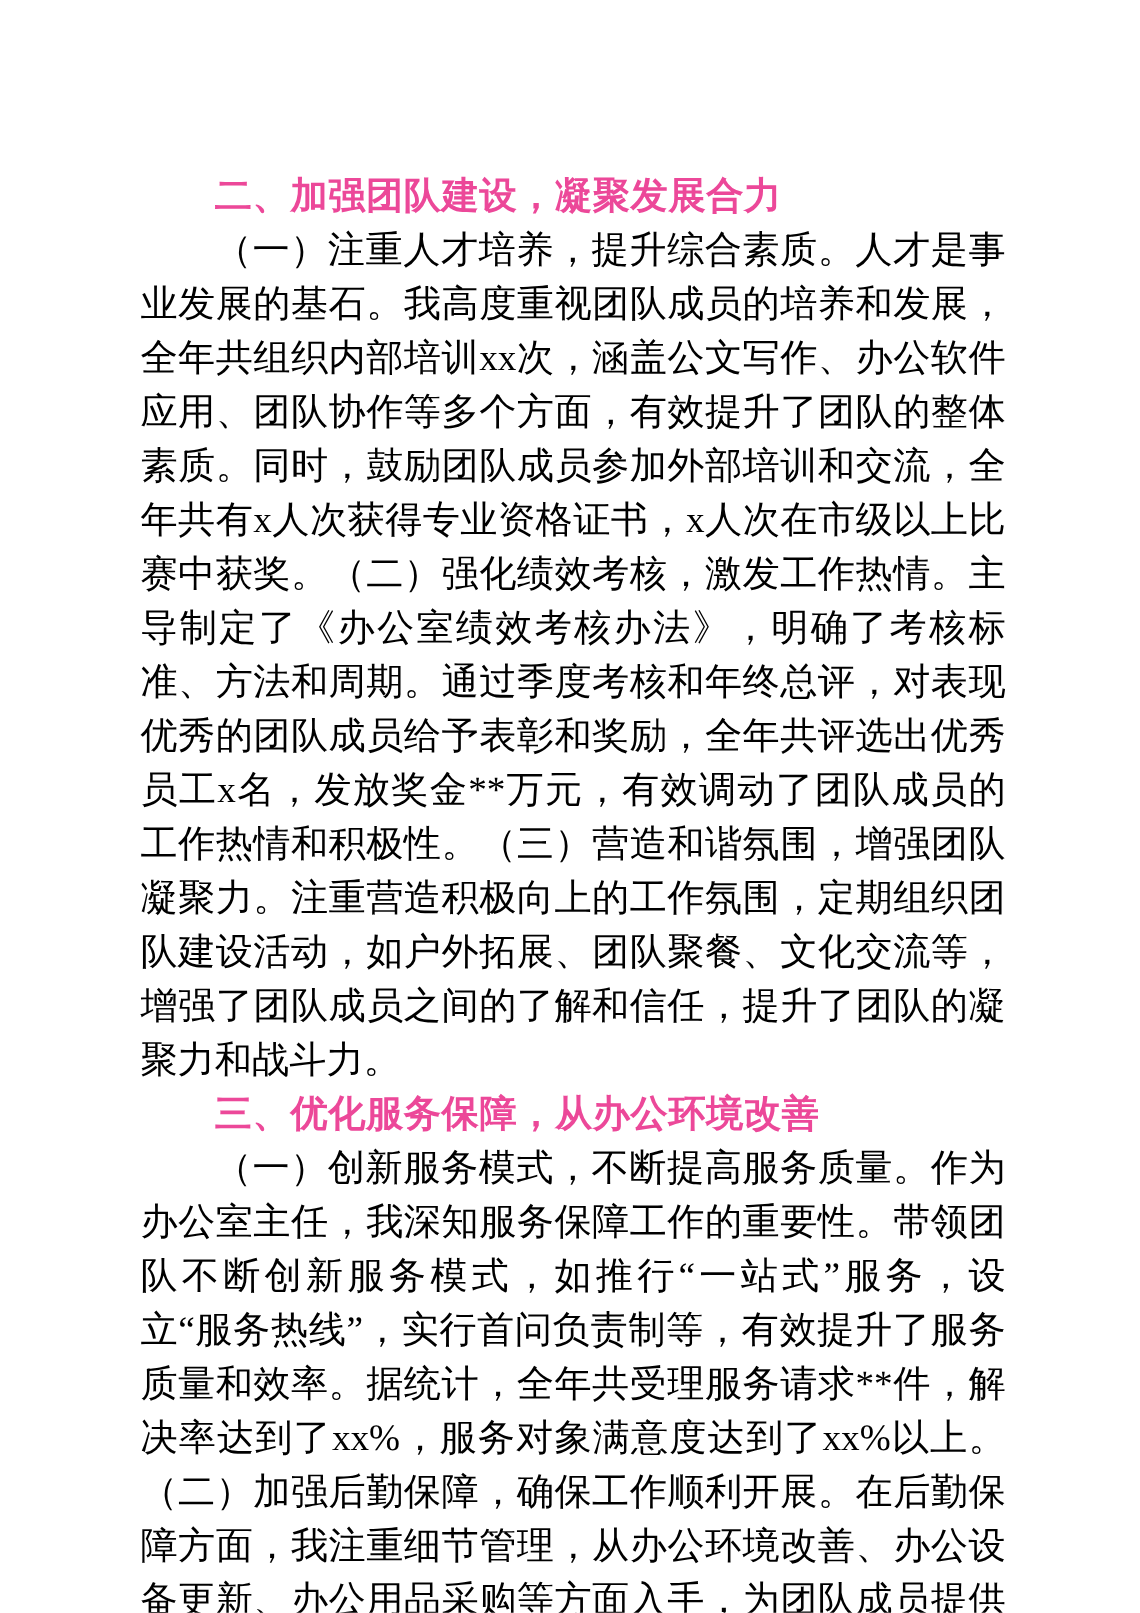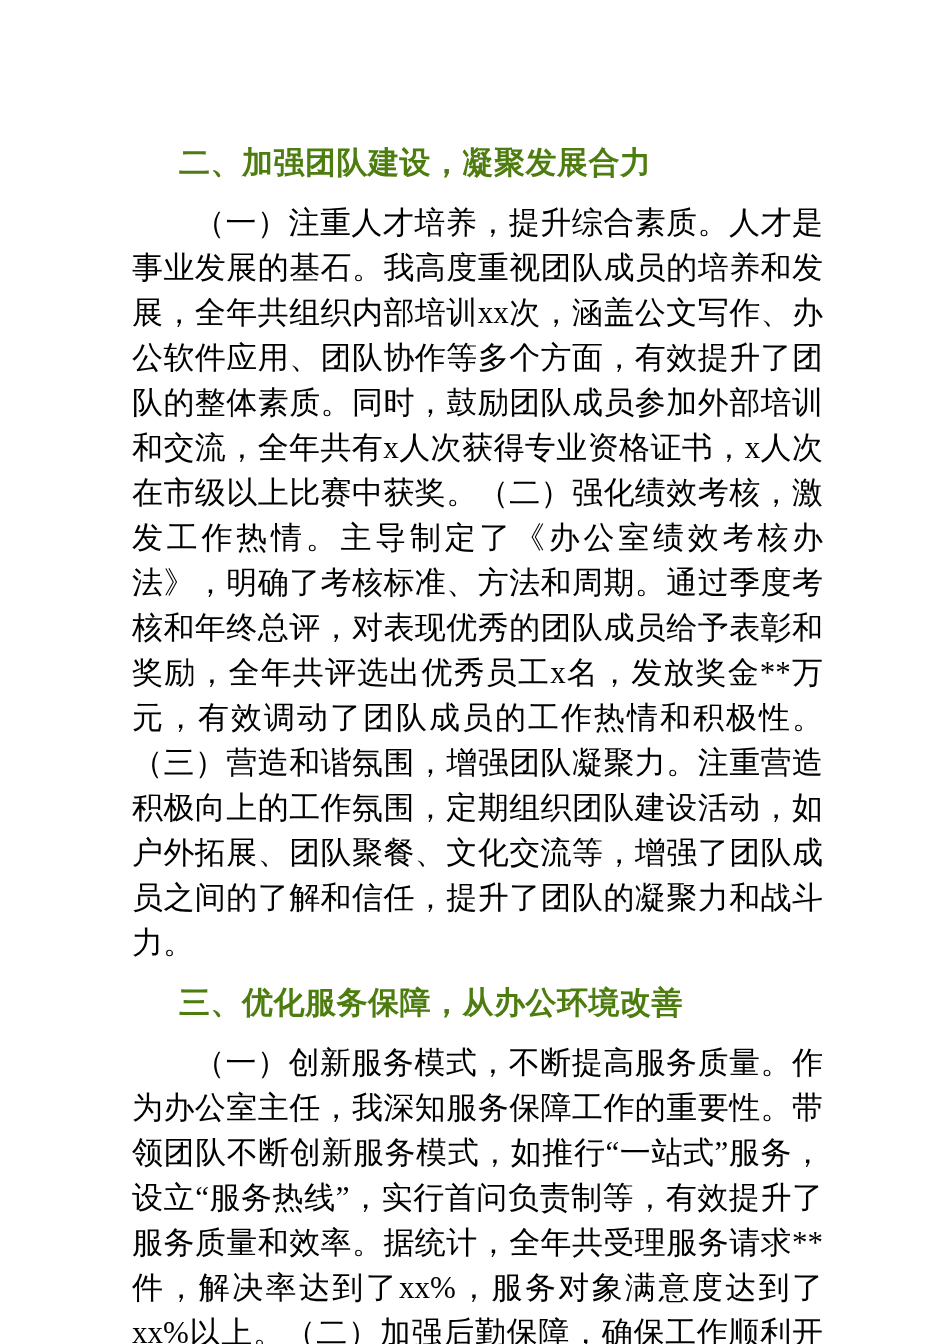--- a/index.html
+++ b/index.html
@@ -26,25 +26,25 @@
     font-family: "Liberation Serif", "DejaVu Serif", serif;
   }
   .section-heading {
     margin: 0;
     padding: 0;
     font-size: 31px;
     line-height: 45px;
     font-weight: bold;
     text-indent: 2em;
     letter-spacing: 0.5px;
-    color: #4d7c0f;
+    color: #ec4899;
     font-family: "Liberation Sans", "DejaVu Sans", sans-serif;
   }
   .body-paragraph {
-    margin: 15px;
+    margin: 0;
     padding: 0;
     text-indent: 2em;
     text-align: justify;
     color: #000000;
   }
 </style>
 </head>
 <body>
 
 <div class="page">

